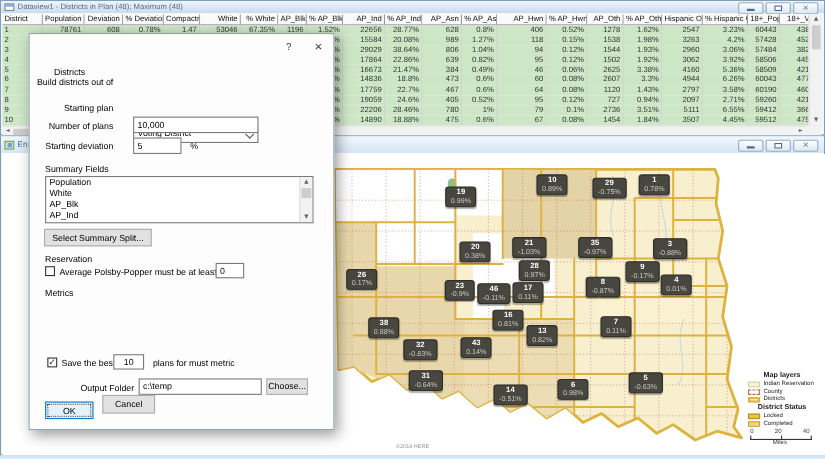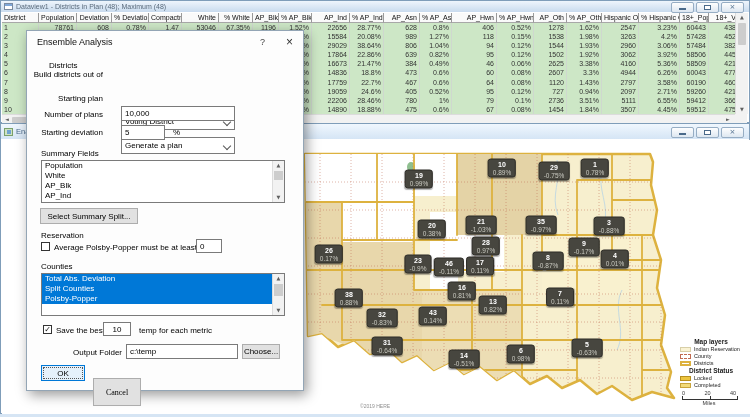--- a/index.html
+++ b/index.html
@@ -625,35 +625,31 @@
         </div>
         <div class="scale-line"></div>
         <div class="scale-unit">Miles</div>
       </div>
     </div>
     <div id="map-copyright">©2019 HERE</div>
   </div>
 </div>
 
 <div id="dialog">
-  <div class="dlg-title">Ensemble Analysis</div>
   <div id="dlg-help">?</div>
   <div id="dlg-close">×</div>
 
   <div class="dlg-label" style="left:22px;top:30px;">Districts</div>
 
   <div class="dlg-label ralign" style="top:39px;">Build districts out of</div>
   <div class="dlg-select" style="left:94px;top:35px;width:114px;height:17px;">
     <span>Voting District</span><span class="chev"></span>
   </div>
 
   <div class="dlg-label ralign" style="top:63px;">Starting plan</div>
-  <div class="dlg-select" style="left:94px;top:59px;width:114px;height:17px;">
-    <span>Generate a plan</span><span class="chev"></span>
-  </div>
 
   <div class="dlg-label ralign" style="top:79px;">Number of plans</div>
   <input class="dlg-input" style="left: 94px; top: 75px; width: 114px; height: 15px;" value="10,000">
 
   <div class="dlg-label ralign" style="top:97px;">Starting deviation</div>
   <input class="dlg-input" style="left: 94px; top: 94px; width: 44px; height: 15px;" value="5">
   <div class="dlg-label" style="left:146px;top:97px;">%</div>
 
   <div class="dlg-label" style="left:14px;top:118px;">Summary Fields</div>
   <div class="listbox" style="left:14px;top:129px;width:244px;height:43px;">
@@ -669,38 +665,26 @@
       <span class="lb-down icon-font">▼</span>
     </div>
   </div>
   <div class="dlg-btn" style="left:13px;top:177px;width:98px;height:16px;">Select Summary Split...</div>
 
   <div class="dlg-label" style="left:14px;top:200px;">Reservation</div>
   <div class="checkbox" style="left:14px;top:211px;"></div>
   <div class="dlg-label" style="left:27px;top:212px;">Average Polsby-Popper must be at least</div>
   <input class="dlg-input" style="left: 169px; top: 208px; width: 26px; height: 14px;" value="0">
 
-  <div class="dlg-label" style="left:14px;top:231px;">Counties</div>
-  <div class="listbox" style="left:14px;top:242px;width:244px;height:43px;">
-    <ul id="metrics-list">
-        <li class="selected">Total Abs. Deviation</li>
-        <li class="selected">Split Counties</li>
-        <li class="selected">Polsby-Popper</li>
-      </ul>
-    <div class="lb-scroll">
-      <span class="lb-up icon-font">▲</span>
-      <span class="lb-thumb" style="top:10px;height:12px;"></span>
-      <span class="lb-down icon-font">▼</span>
-    </div>
-  </div>
+  <div class="dlg-label" style="left:14px;top:231px;">Metrics</div>
 
   <div class="checkbox icon-font" style="left:16px;top:294px;">✓</div>
   <div class="dlg-label" style="left:29px;top:295px;">Save the best</div>
   <input class="dlg-input" style="left: 76px; top: 291px; width: 28px; height: 14px; text-align: center;" value="10">
-  <div class="dlg-label" style="left:112px;top:295px;">temp for each metric</div>
+  <div class="dlg-label" style="left:112px;top:295px;">plans for must metric</div>
 
   <div class="dlg-label" style="left:0;width:95px;text-align:right;top:317px;">Output Folder</div>
   <input class="dlg-input" style="left: 99px; top: 313px; width: 112px; height: 15px;" value="c:\temp">
   <div class="dlg-btn" style="left:215px;top:313px;width:38px;height:15px;">Choose...</div>
 
   <div class="dlg-btn focused" style="left:14px;top:334px;width:44px;height:16px;">OK</div>
-  <div class="dlg-btn" style="left:66px;top:347px;width:48px;height:28px;font-family:Liberation Serif, serif;">Cancel</div>
+  <div class="dlg-btn" style="left:66px;top:328px;width:48px;height:17px;">Cancel</div>
 </div>
 
 </body></html>

